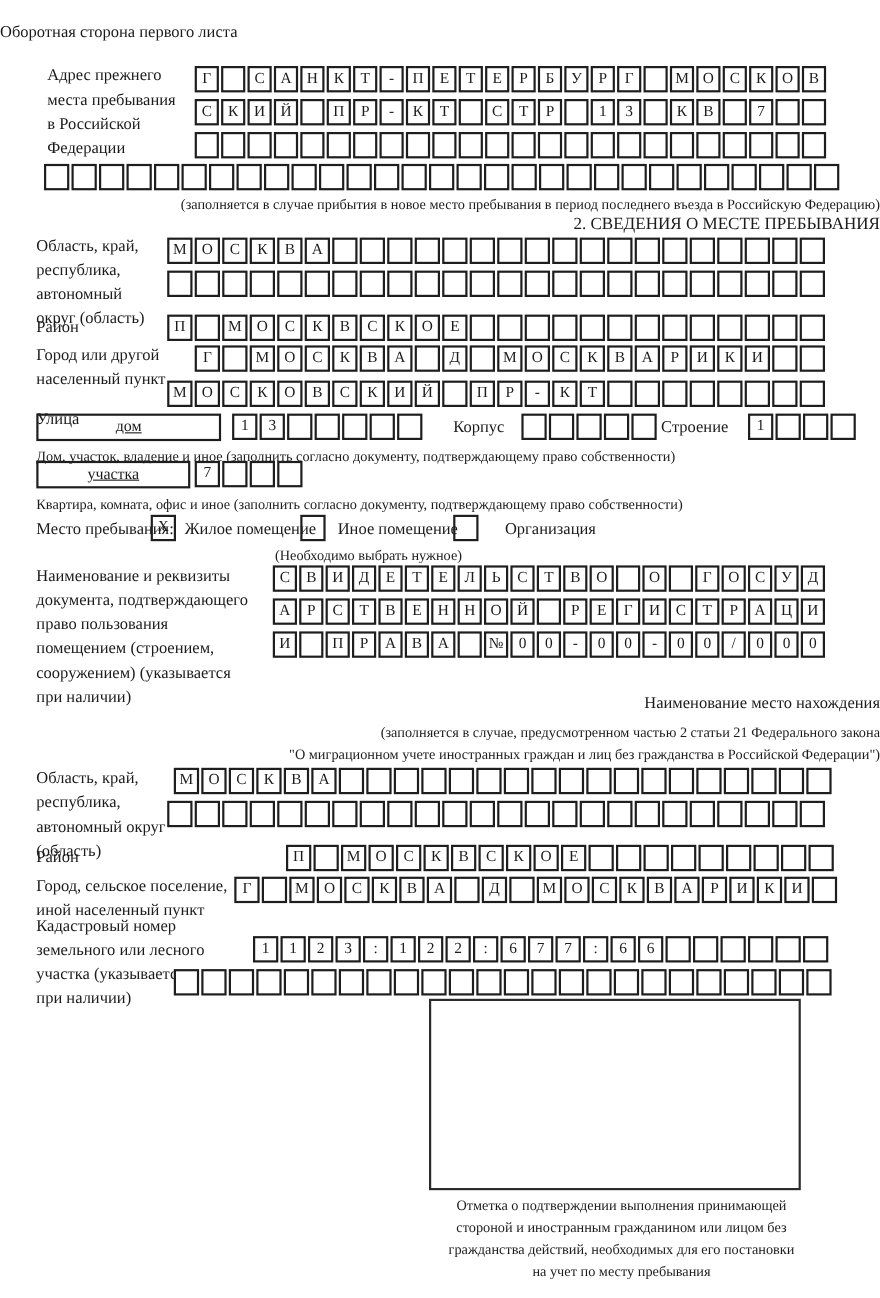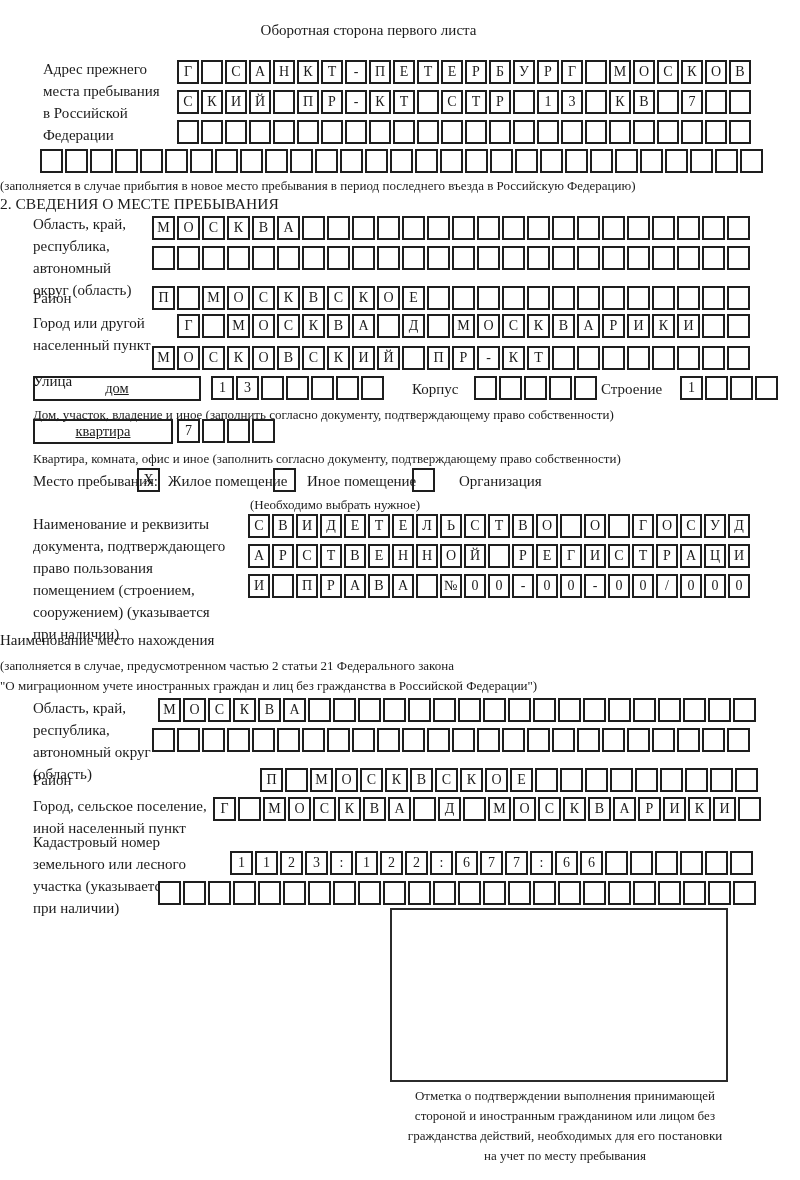--- a/index.html
+++ b/index.html
@@ -3,23 +3,23 @@
 <meta charset="utf-8">
 <style>
   html,body { margin:0; padding:0; }
   body {
     width:800px; height:1180px; position:relative; background:#ffffff;
     font-family:"Liberation Serif","DejaVu Serif",serif; color:#1b1b1b;
     overflow:hidden;
   }
   .lbl { position:absolute; font-size:15px; line-height:22px; white-space:pre-line; }
   .cap { position:absolute; font-size:13px; line-height:19px; white-space:pre-line; }
-  .center { left:0; width:800px; text-align:left; }
+  .center { left:0; width:800px; text-align:right; }
   .heading { font-weight:normal; font-size:15.5px; }
-  .title { position:absolute; top:22px; left:0; width:737px; text-align:center; font-size:15px; }
+  .title { position:absolute; top:22px; left:0; width:737px; text-align:left; font-size:15px; }
   .row { position:absolute; display:flex; gap:2px; }
   .cell {
     flex:0 0 23px; width:23px; height:24px; box-sizing:border-box;
     border:2px solid #1e1e1e; background:#fff;
     display:flex; align-items:center; justify-content:center;
     font-size:14px; line-height:1; font-family:inherit;
   }
   .row.narrow .cell { flex-basis:22px; width:22px; }
   .cb { position:absolute; width:23px; height:24px; box-sizing:border-box;
     border:2px solid #1e1e1e; display:flex; align-items:center; justify-content:center;
@@ -313,21 +313,21 @@
   </div>
 <div class="lbl" style="left:601px;top:378px">Строение</div>
 <div class="row" style="left:680px;top:376px">
     <span class="cell">1</span>
     <span class="cell"></span>
     <span class="cell"></span>
     <span class="cell"></span>
   </div>
 <div class="cap" style="left:33px;top:405px">Дом, участок, владение и иное (заполнить согласно документу, подтверждающему право собственности)</div>
 
-<div class="widebox" style="left:33px;top:419px;width:140px">квартира</div>
+<div class="widebox" style="left:33px;top:419px;width:140px">участка</div>
 <div class="row" style="left:177px;top:419px">
     <span class="cell">7</span>
     <span class="cell"></span>
     <span class="cell"></span>
     <span class="cell"></span>
   </div>
 <div class="cap" style="left:33px;top:449px">Квартира, комната, офис и иное (заполнить согласно документу, подтверждающему право собственности)</div>
 
 <div class="lbl" style="left:33px;top:470px">Место пребывания:</div>
 <div class="cb" style="left:137px;top:468px">X</div>

